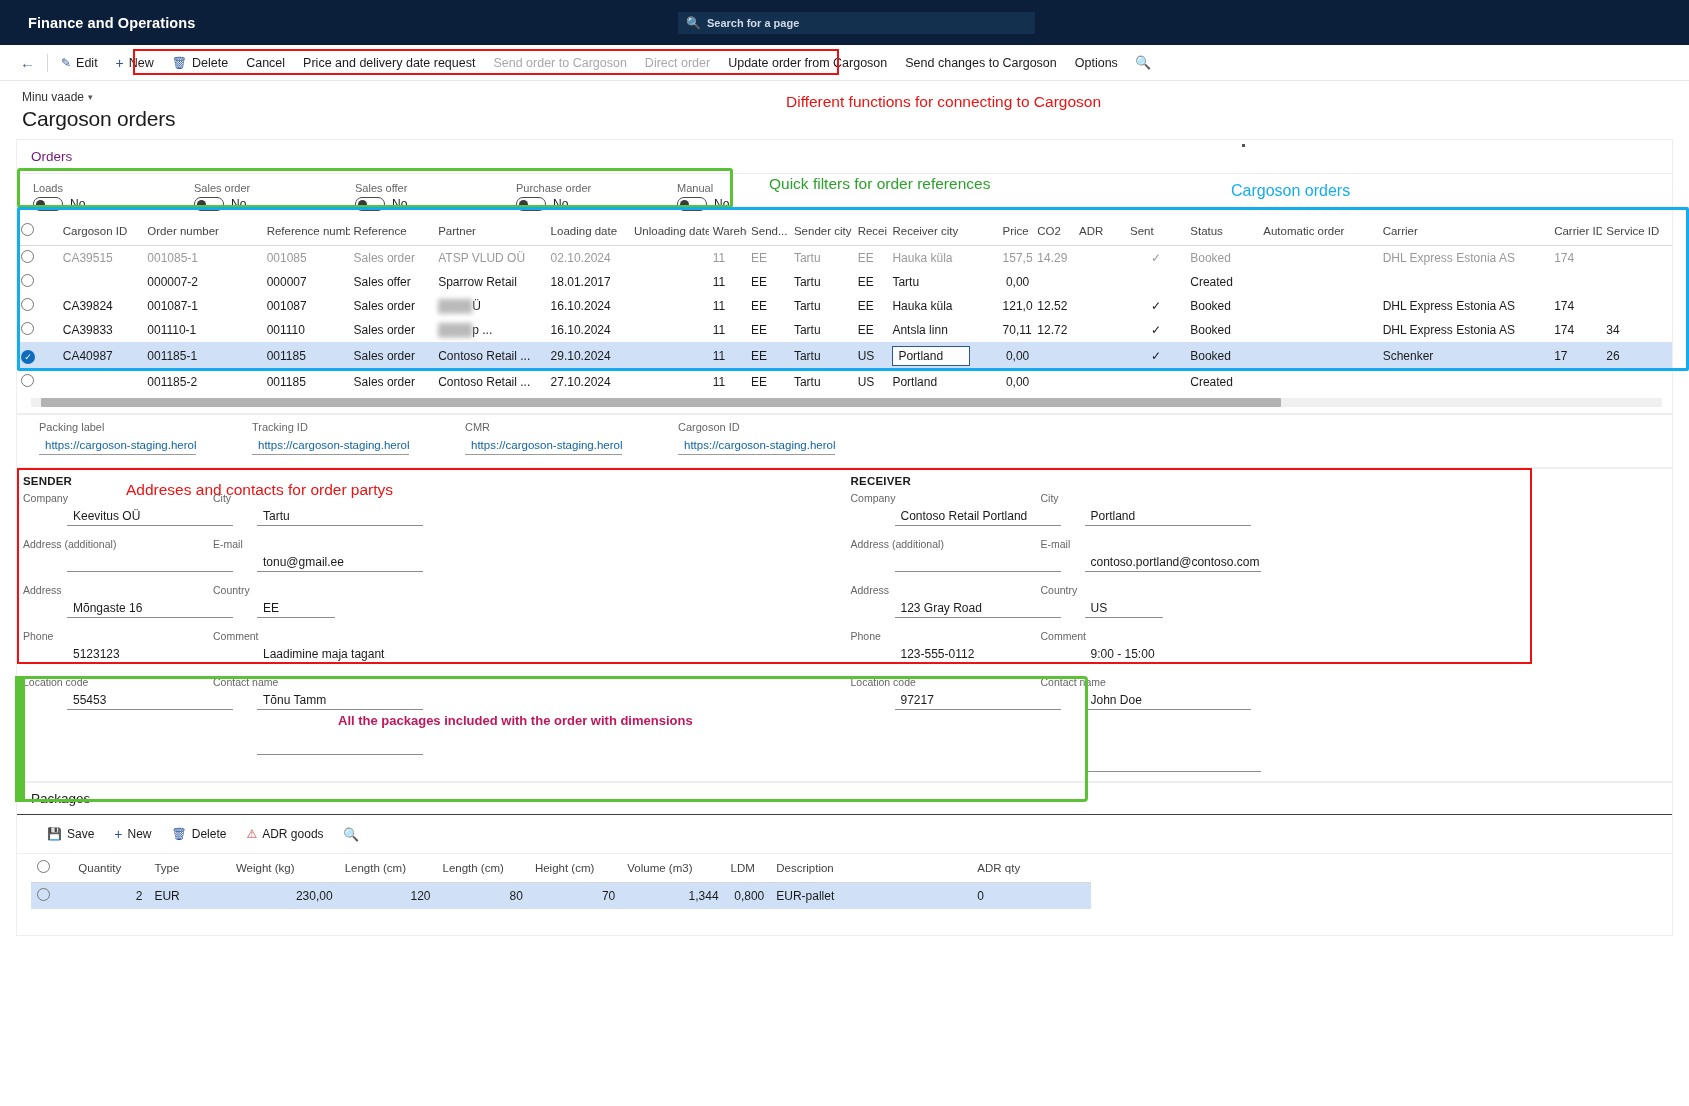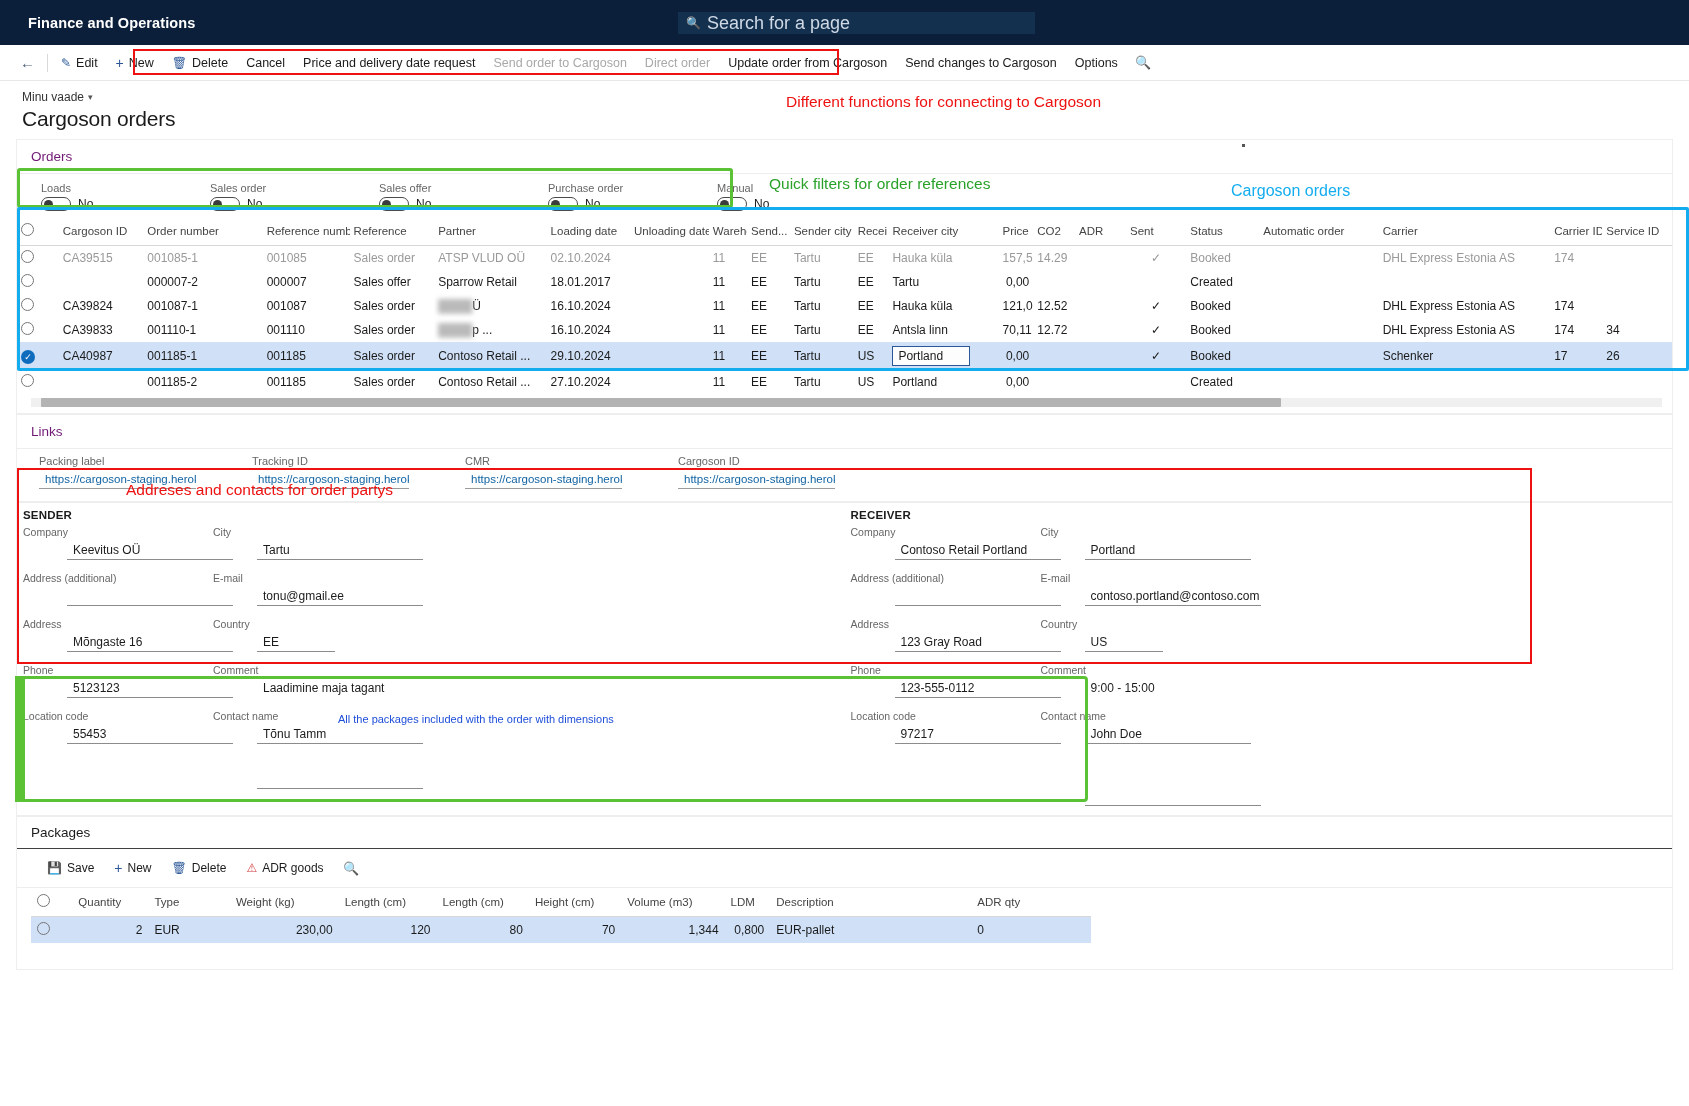--- a/index.html
+++ b/index.html
@@ -19,21 +19,21 @@
   .topbar-title {
     color: #ffffff; font-size: 14.5px; font-weight: bold;
     margin-left: 28px; letter-spacing: .1px;
   }
   .topsearch {
     position: absolute; left: 678px; top: 12px;
     width: 357px; height: 22px; background: #14304f;
     display: flex; align-items: center; padding-left: 8px;
   }
   .topsearch .mag { color: #cfd9e6; font-size: 12px; margin-right: 6px; }
-  .topsearch .ph { color: #cfd9e6; font-size: 18px; }
+  .topsearch .ph { color: #cfd9e6; font-size: 11px; font-weight: bold; }
 
   
   .actionpane {
     height: 36px; background: #ffffff; width: 100%;
     display: flex; align-items: center; position: relative;
     border-bottom: 1px solid #e8e8e8;
     padding-left: 12px;
   }
   .ap-btn {
     font-size: 12.5px; color: #1b1b1b; padding: 4px 9px;
@@ -62,21 +62,21 @@
   }
   .card-head {
     height: 34px; display: flex; align-items: center; padding-left: 14px;
     font-size: 13.5px; color: #701a75; border-bottom: 1px solid #ededed;
   }
 
   
   .filters {
     display: flex; padding: 8px 0 6px 16px; gap: 0; align-items: flex-start;
   }
-  .filt { width: 161px; margin-left: 8px; }
+  .filt { width: 161px; }
   .filt-label { font-size: 11px; color: #666; margin-bottom: 3px; }
   .filt-row { display: flex; align-items: center; gap: 7px; }
   .toggle {
     width: 30px; height: 14px; border-radius: 8px;
     border: 1.3px solid #4a4a4a; background: #fff;
     position: relative; cursor: pointer;
   }
   .toggle .knob {
     position: absolute; left: 2px; top: 1.5px;
     width: 9px; height: 9px; border-radius: 50%; background: #3b3b3b;
@@ -189,21 +189,21 @@
   .box-red { border: 2.2px solid #ee1111; }
   .box-green { border: 3px solid #5bc236; border-radius: 3px; }
   .box-blue { border: 3px solid #13adef; border-radius: 2px; }
   .box-green2 { border: 3.5px solid #5bc236; border-radius: 4px; }
   .anno-txt {
     position: absolute; z-index: 45; pointer-events: none;
     font-family: "Liberation Sans", sans-serif; white-space: nowrap;
   }
   .t-red { color: #ee1111; font-size: 15.5px; }
   .t-green { color: #2aa22a; font-size: 15.5px; }
-  .t-green-b { color: #1d4ed8; font-size: 11px; font-weight: normal; }
+  .t-green-b { color: #be185d; font-size: 13px; font-weight: bold; }
   .t-blue { color: #13adef; font-size: 16px; }
   .leftbar-green { position: absolute; background: #5bc236; z-index: 41; }
   .dotmark { position: absolute; width: 3px; height: 3px; background: #555; z-index: 20; }
 </style>
 </head>
 <body>
 
 <div class="topbar">
   <div class="topbar-title">Finance and Operations</div>
   <div class="topsearch">
@@ -511,21 +511,20 @@
           </tr>
         </tbody>
     </table>
     <div class="hscroll">
       <div class="thumb"></div>
     </div>
   </div>
 </div>
 
 <div class="card" style="border-top:1px solid #eee;">
-  <div class="card-head">Links</div>
   <div class="links-row" id="links-row">
       <div class="lnk">
         <div class="lnk-label">Packing label</div>
         <div class="lnk-val">https://cargoson-staging.herok...</div>
       </div>
       <div class="lnk">
         <div class="lnk-label">Tracking ID</div>
         <div class="lnk-val">https://cargoson-staging.herok...</div>
       </div>
       <div class="lnk">

